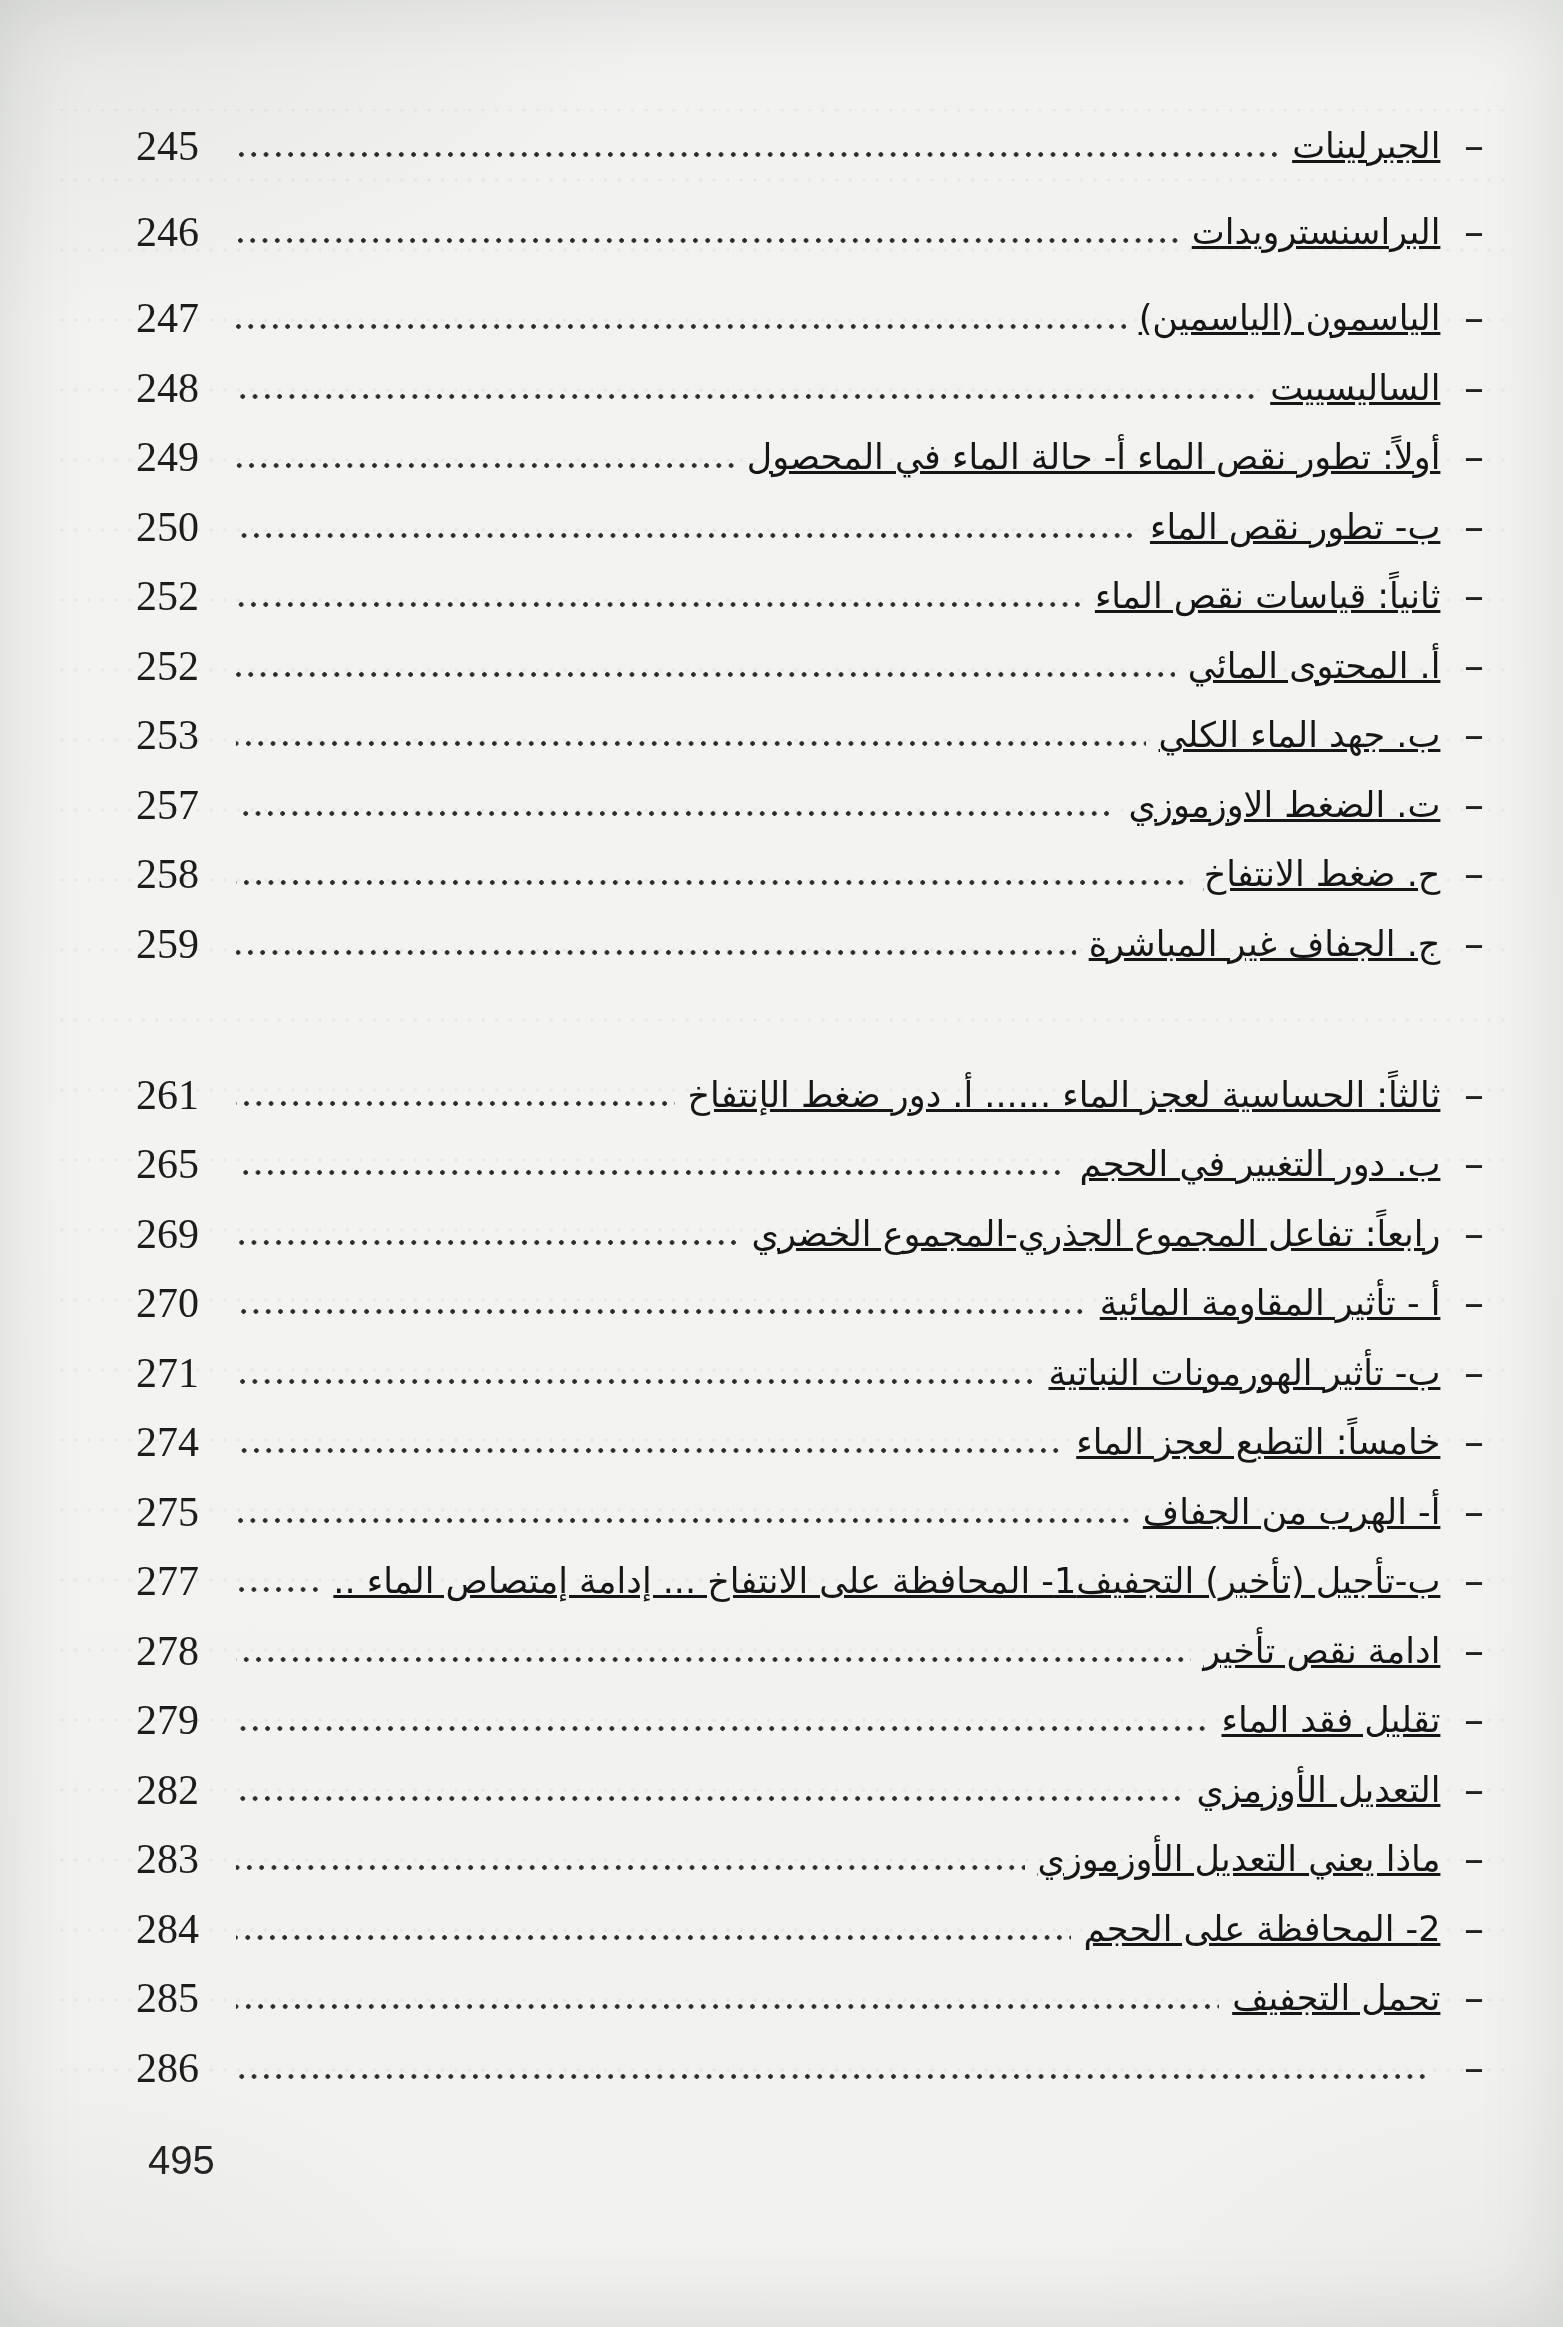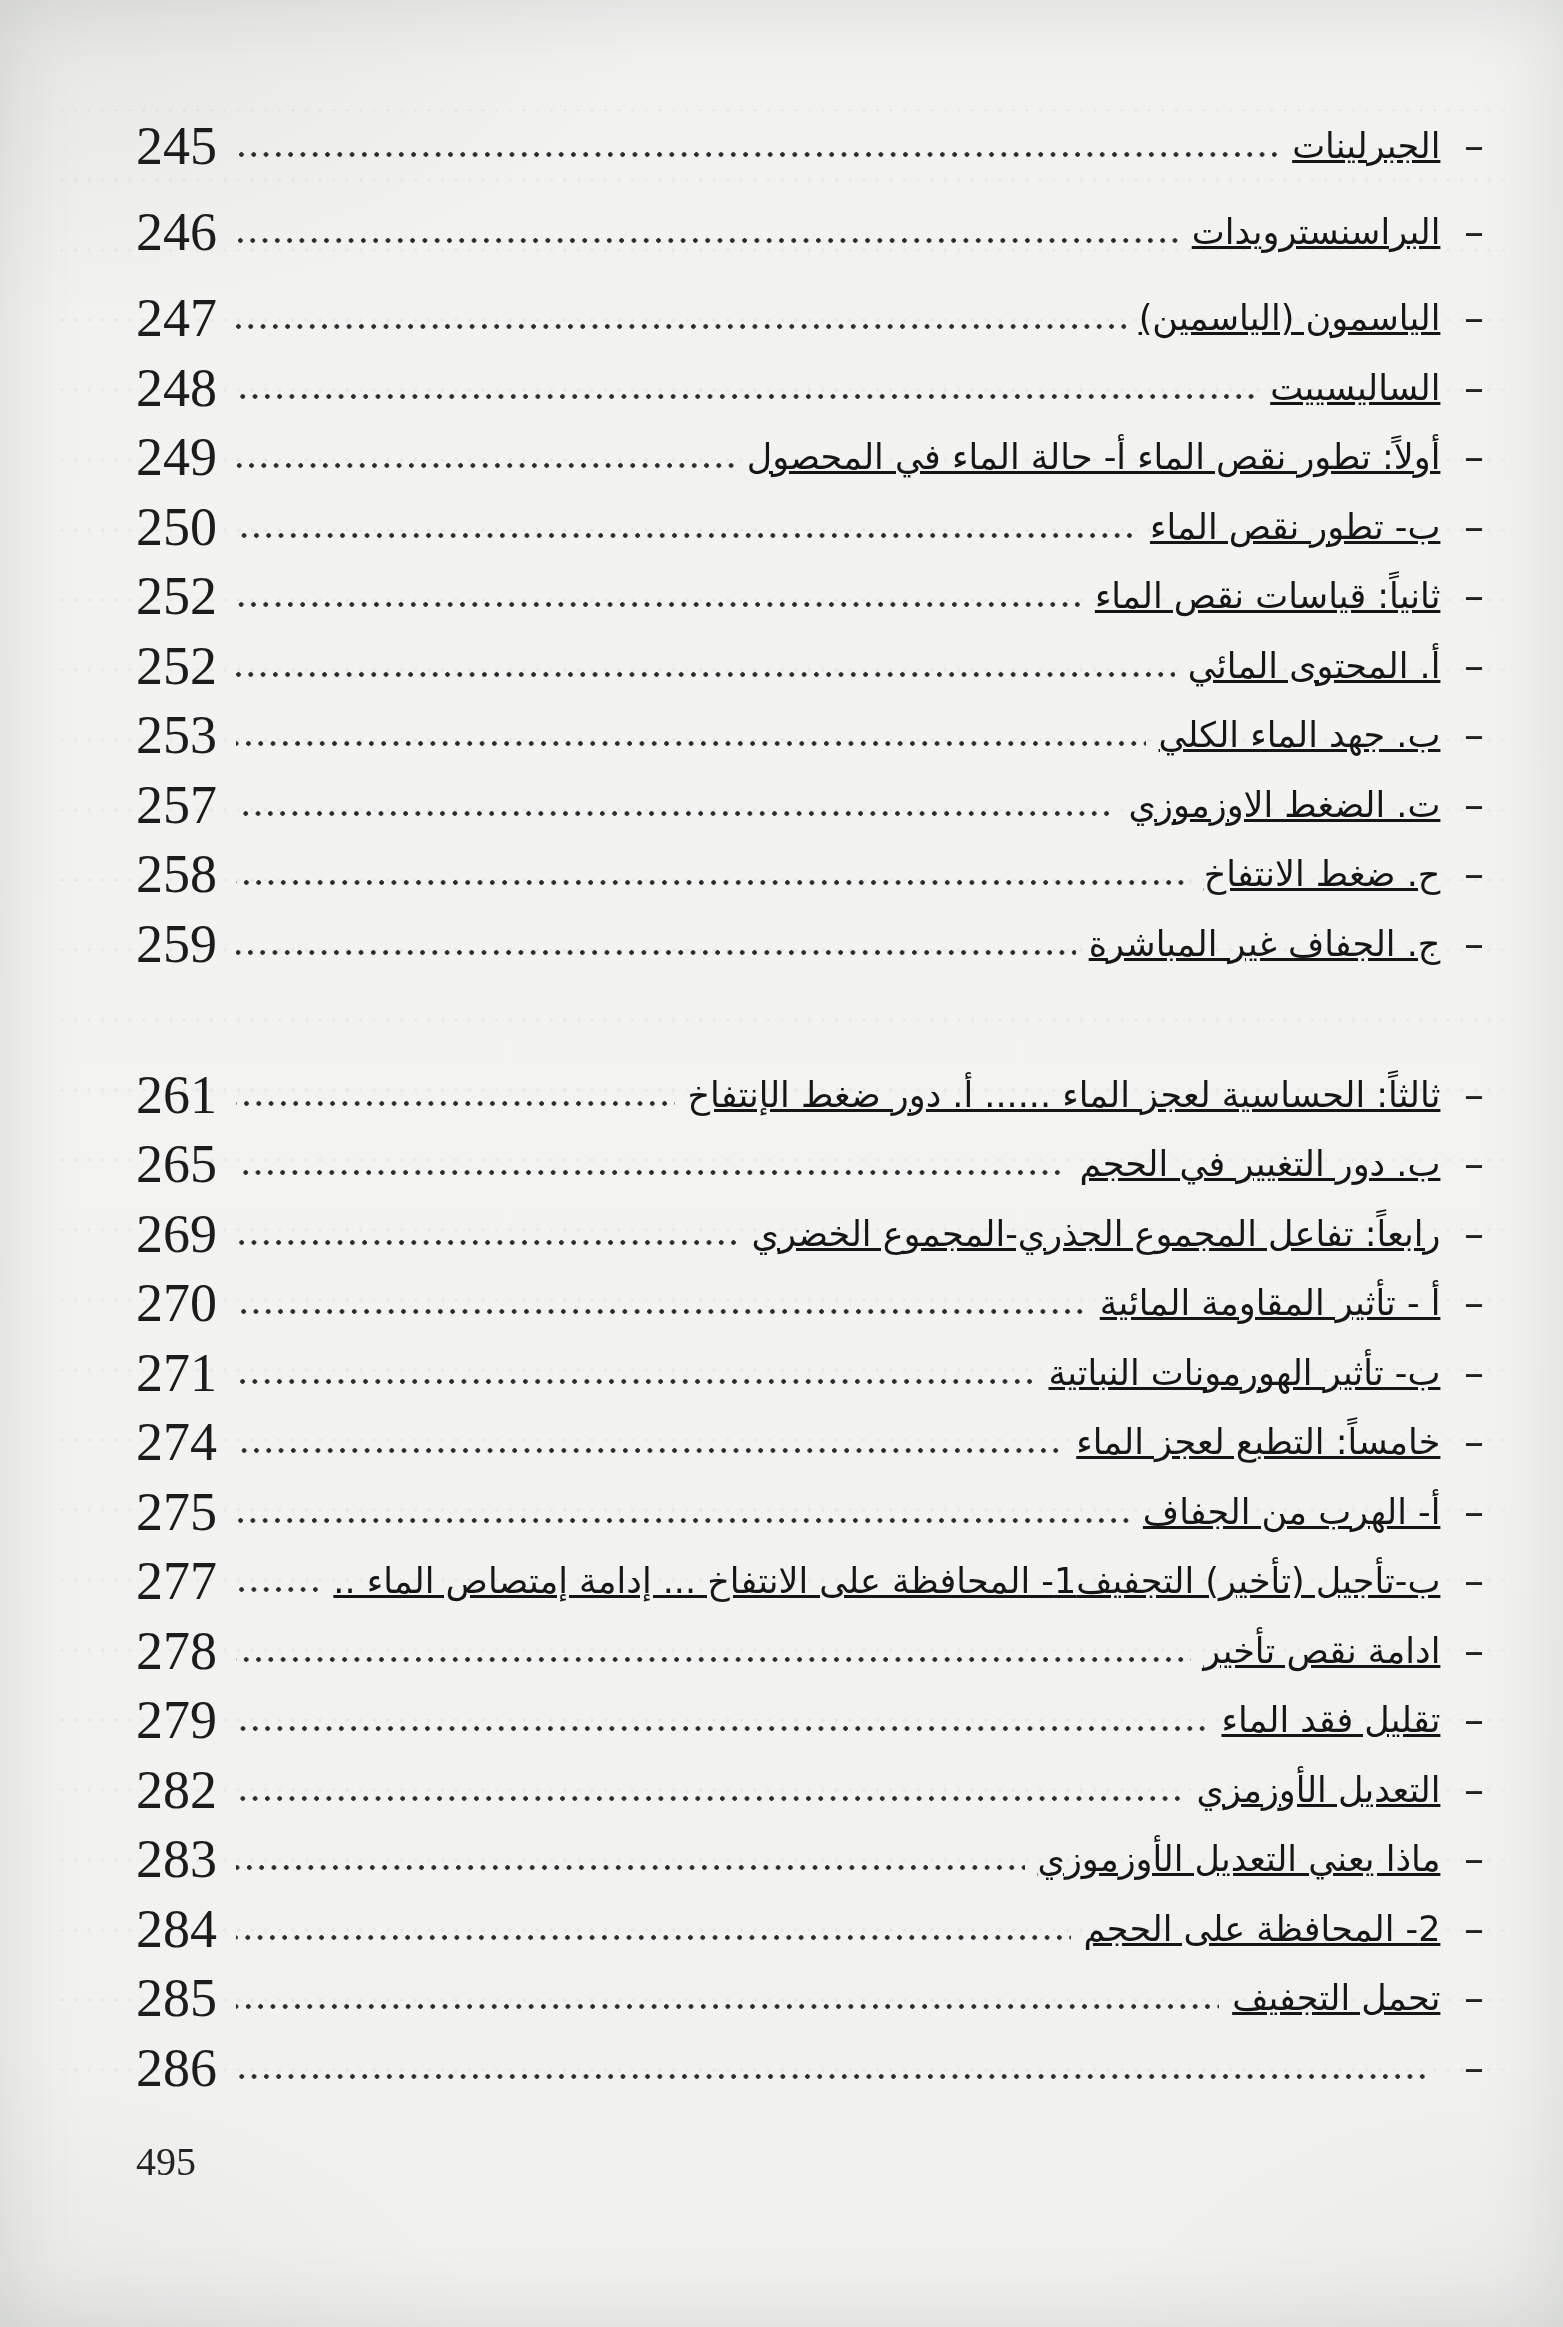--- a/index.html
+++ b/index.html
@@ -64,29 +64,29 @@
     background-image:radial-gradient(circle, #2b2b2b 2px, transparent 2.5px);
     background-size:12.3px 9px;
     background-position:center;
     background-repeat:repeat-x;
     min-width:0;
   }
   .pagenum{
     flex:0 0 auto;
     direction:ltr;
     font-family:"Liberation Serif", serif;
-    font-size:54px;line-height:44px;
+    font-size:42px;line-height:44px;
     color:#1c1c1c;
     min-width:87px;
     text-align:left;
   }
   .footer-num{
     position:absolute;
-    top:2138px;left:136px;
-    font-family:Liberation Serif, serif;
+    top:2138px;left:148px;
+    font-family:Liberation Sans, sans-serif;
     font-size:40px;color:#242424;
   }
 </style>
 </head>
 <body>
 
 <div class="page">
   <div class="ghost-layer"></div>
 
   <div class="toc">

